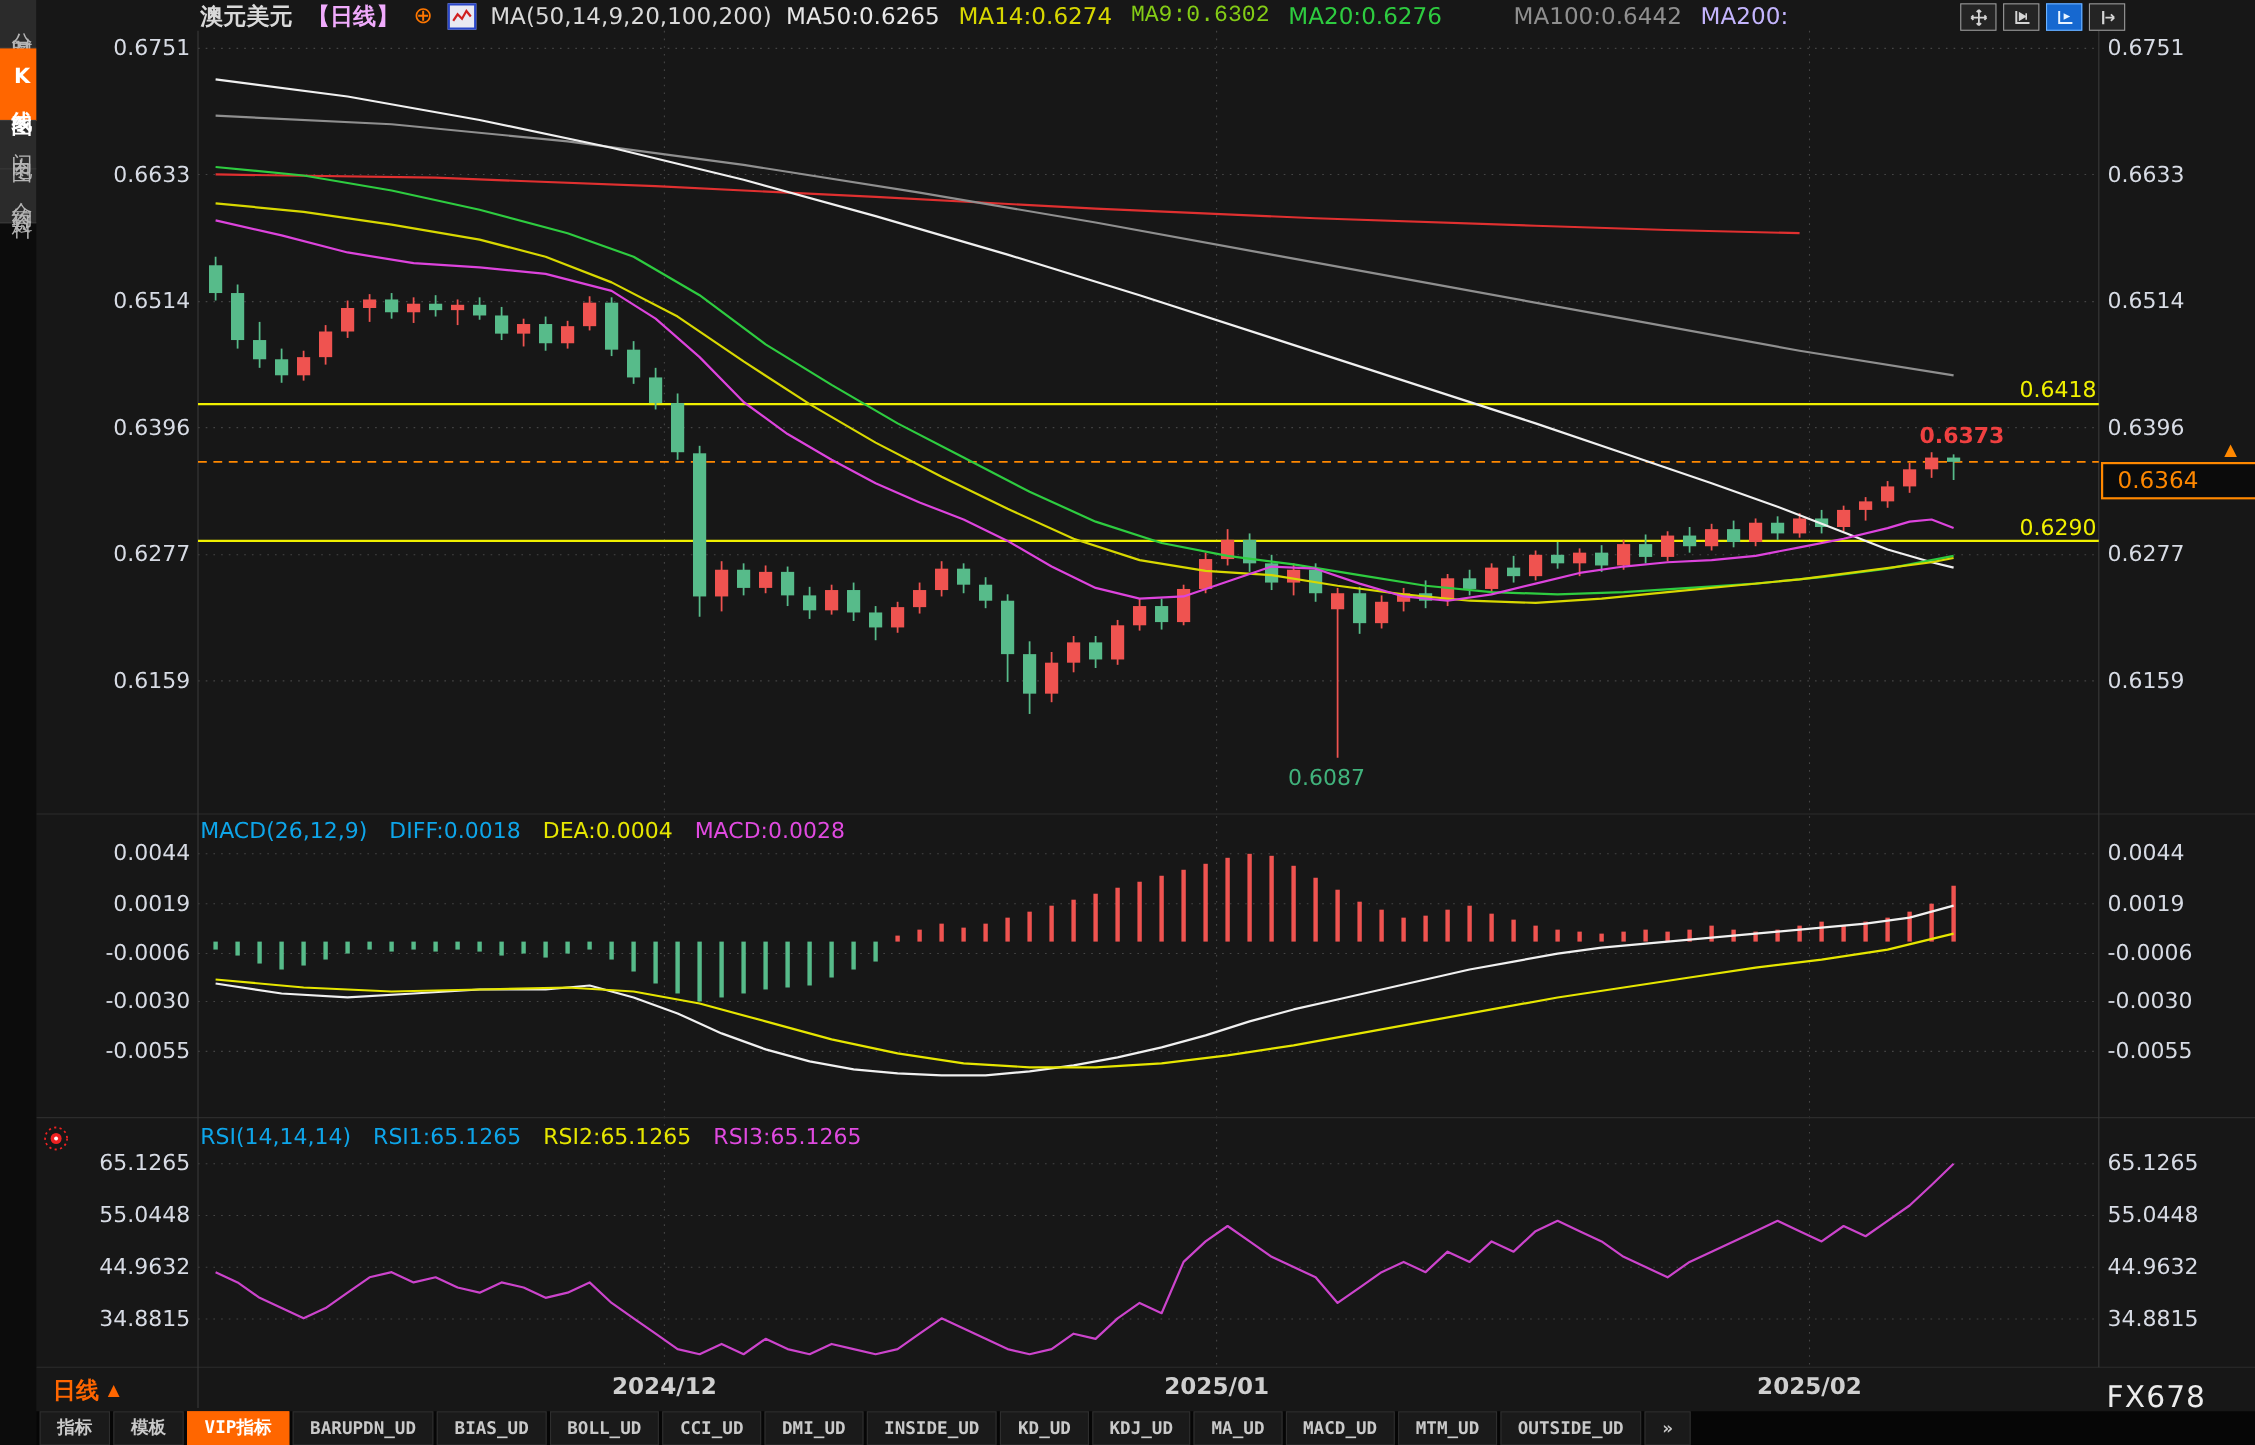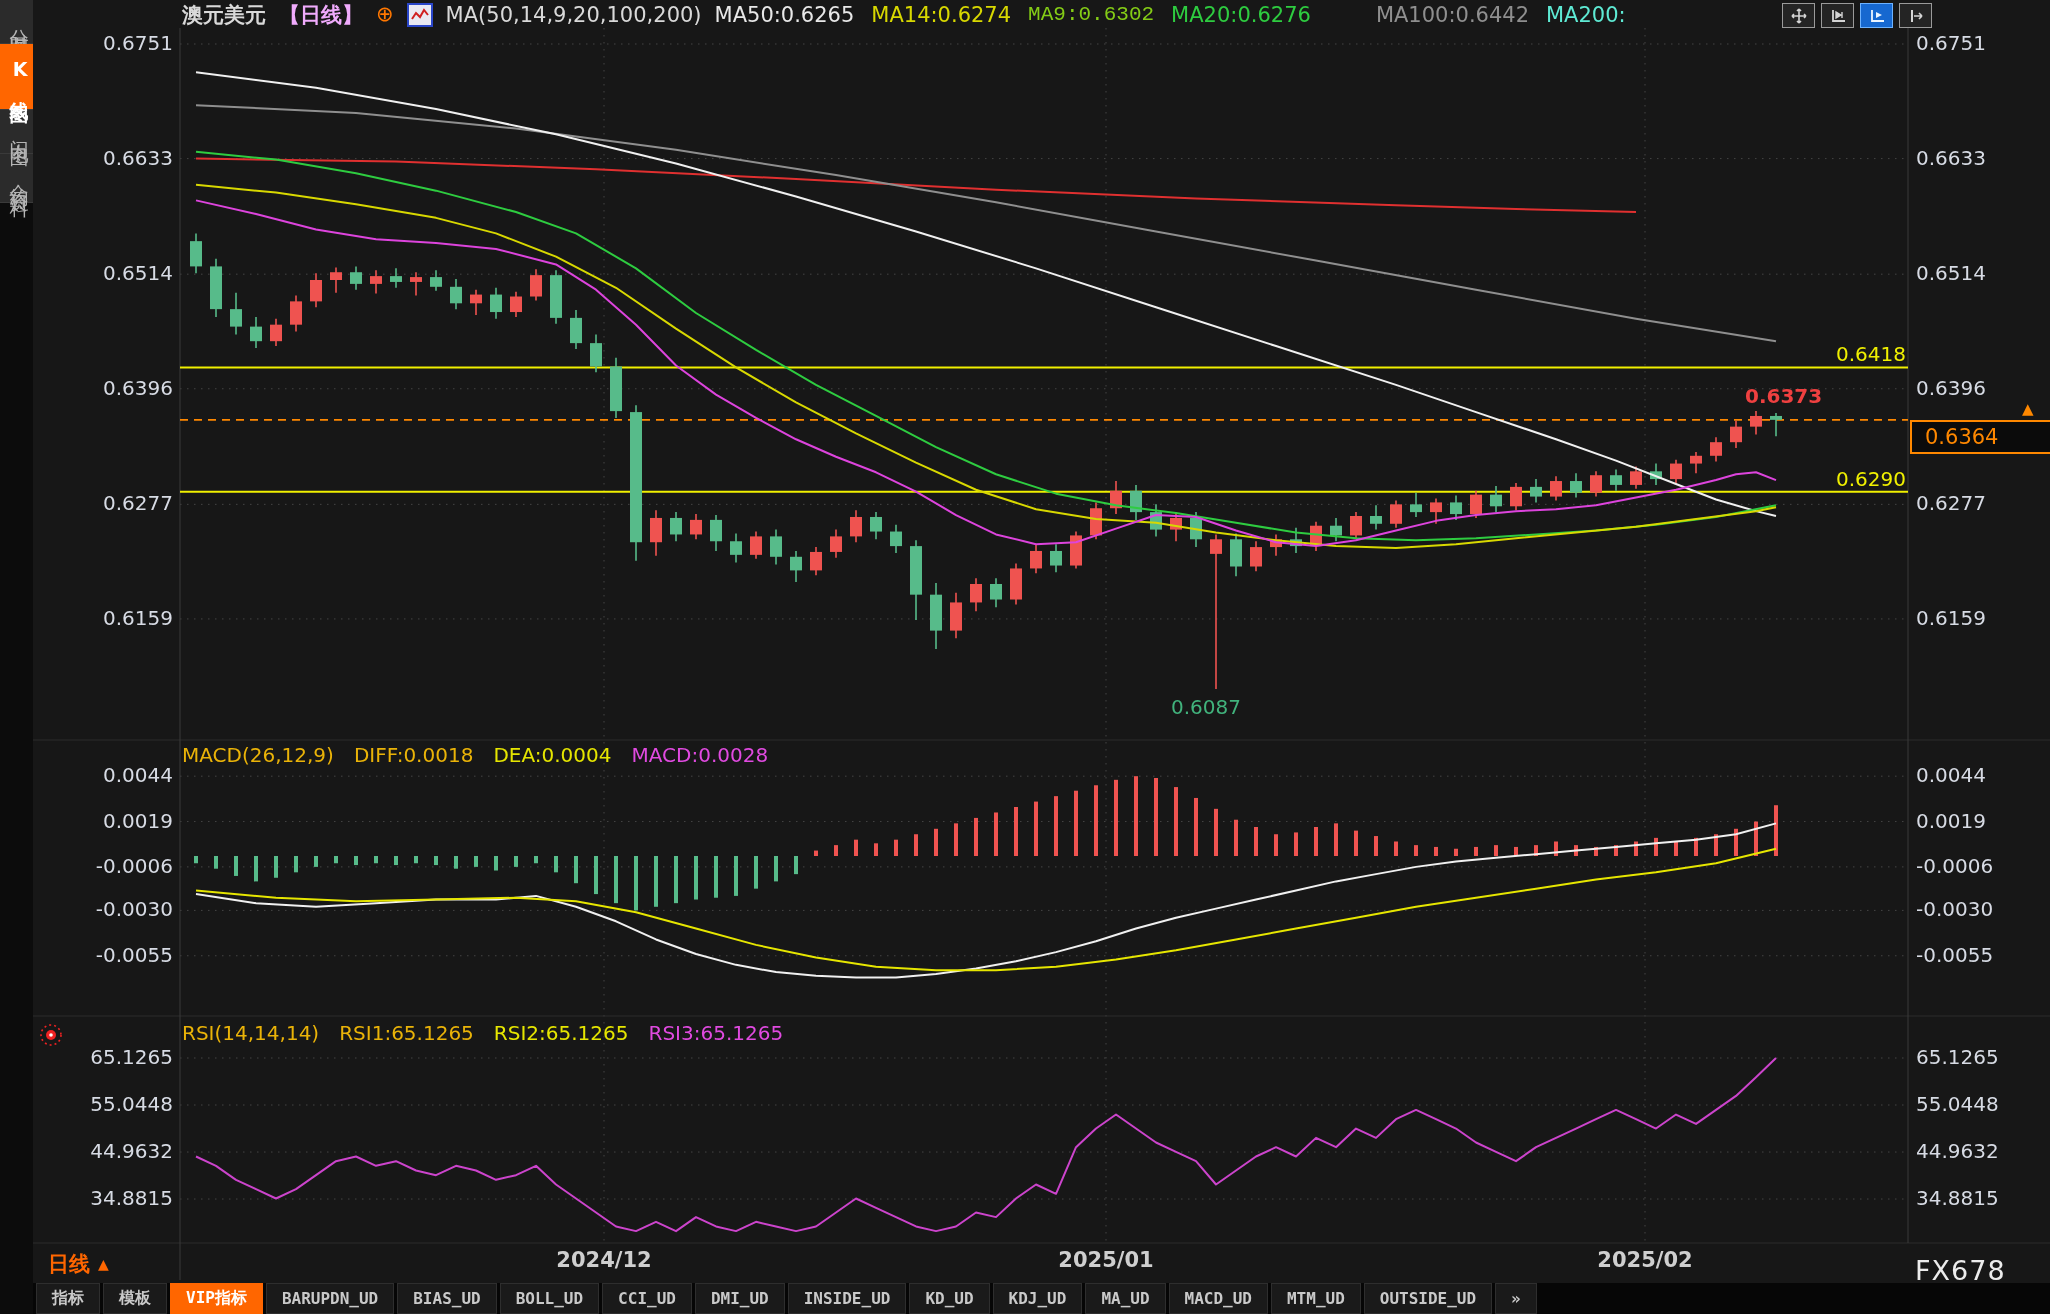--- a/index.html
+++ b/index.html
@@ -36,21 +36,21 @@
   .axis-lbl.left{left:38px;width:135px;text-align:right;}
   .axis-lbl.right{left:1916px;width:132px;text-align:left;}
   .lbl{position:absolute;font-size:20px;pointer-events:none;}
   .lbl-yellow{color:#f0f000;}
   .lbl-red{color:#ef4040;font-weight:bold;}
   .lbl-green{color:#41b27c;}
   .date-lbl{position:absolute;top:1248px;font-size:21px;font-weight:bold;color:#cfcfcf;
             width:130px;text-align:center;pointer-events:none;}
 
   .panel-head{position:absolute;left:182px;font-size:20px;display:flex;gap:20px;white-space:nowrap;}
-  .ph-white{color:#eab308;text-align:right;}
+  .ph-white{color:#0ea5e9;text-align:right;}
   .ph-yellow{color:#e6e600;}
   .ph-magenta{color:#e04ae0;}
 
   #price-box{position:absolute;left:1910px;width:130px;height:30px;border:2px solid #ff8800;
              color:#ff8800;font-size:21px;display:flex;align-items:center;padding-left:13px;
              background:rgba(8,8,8,.75);}
   #price-arrow{position:absolute;left:2022px;font-size:15px;color:#ff8800;pointer-events:none;}
 
   #record-icon{position:absolute;left:38px;top:1022px;}
 
@@ -367,21 +367,21 @@
           <polyline points="1,11 5,5 9,9 13,2 17,7" fill="none" stroke="#d02020" stroke-width="2"></polyline>
         </svg>
     </span>
     <span class="ma-group">MA(50,14,9,20,100,200)</span>
     <span id="ma-legend">
         <span style="color: rgb(232, 232, 232);">MA50:0.6265</span>
         <span style="color: rgb(216, 216, 0);">MA14:0.6274</span>
         <span style="color: #84cc16; font-family: Liberation Mono, monospace;">MA9:0.6302</span>
         <span style="color: rgb(46, 204, 64);">MA20:0.6276</span>
         <span style="color: rgb(143, 143, 143); margin-left: 48px;">MA100:0.6442</span>
-        <span style="color: #5eead4;">MA200:</span>
+        <span style="color: #c4b5fd;">MA200:</span>
       </span>
   </div>
 
   <div id="toolbar">
     <div class="tool-btn">
       <svg width="18" height="16">
           <path d="M9 1v14M2 8h14M9 1l-2 2M9 1l2 2M9 15l-2-2M9 15l2-2M2 8l2-2M2 8l2 2M16 8l-2-2M16 8l-2 2" stroke="#d5d5d5" stroke-width="1.6" fill="none"></path>
         </svg>
     </div>
     <div class="tool-btn">

